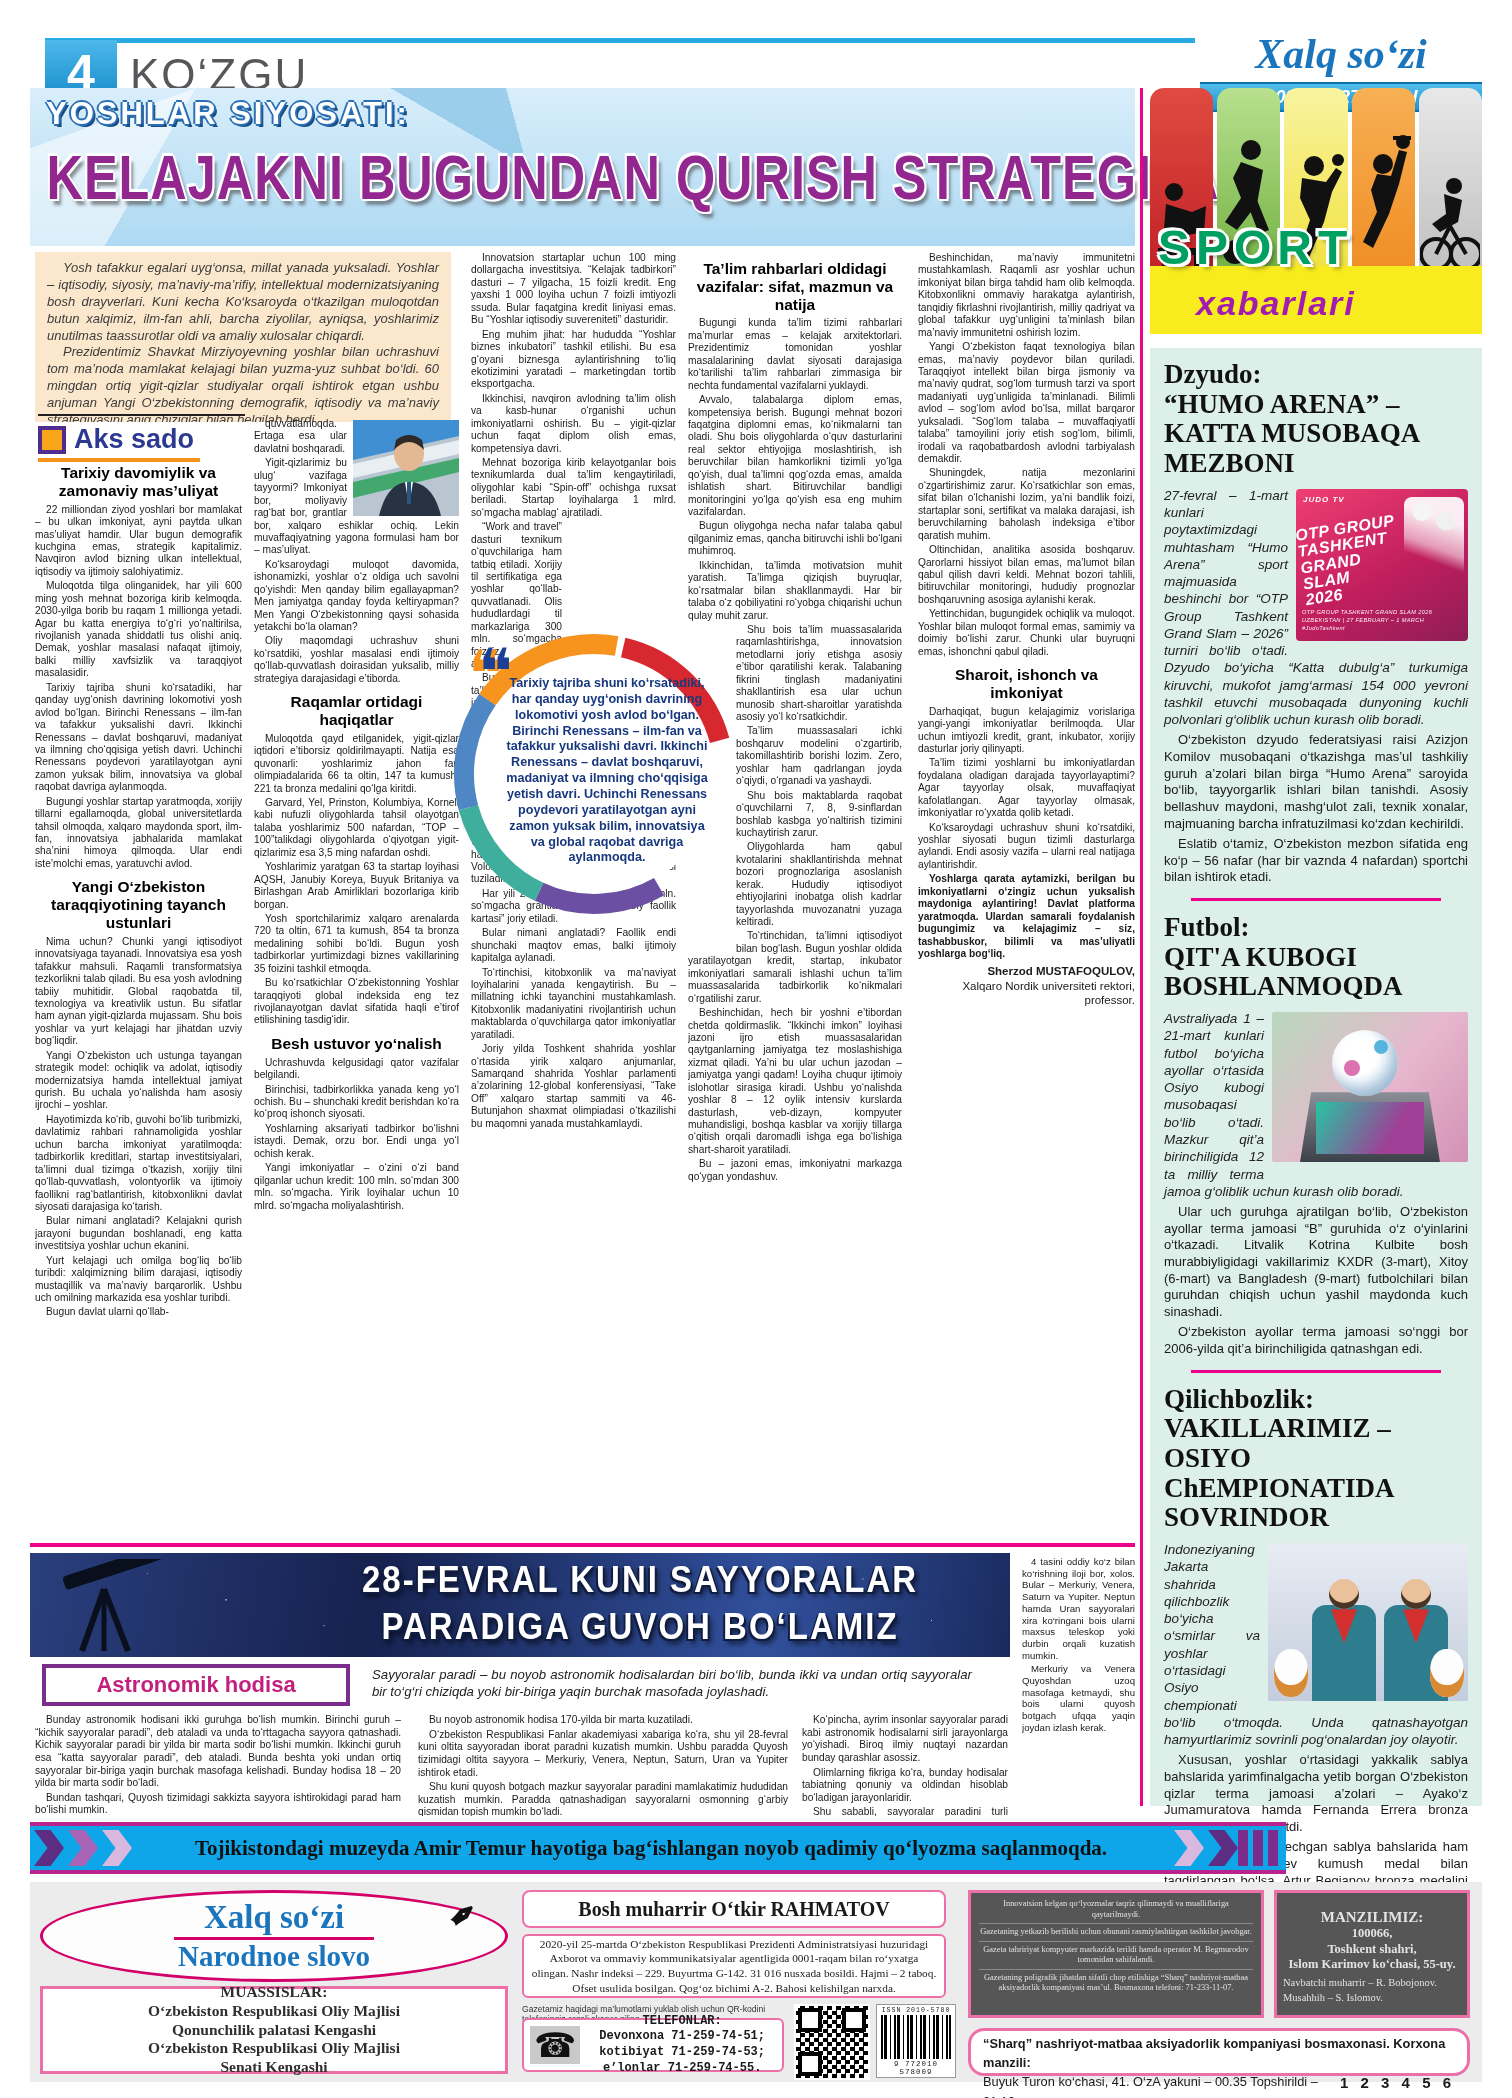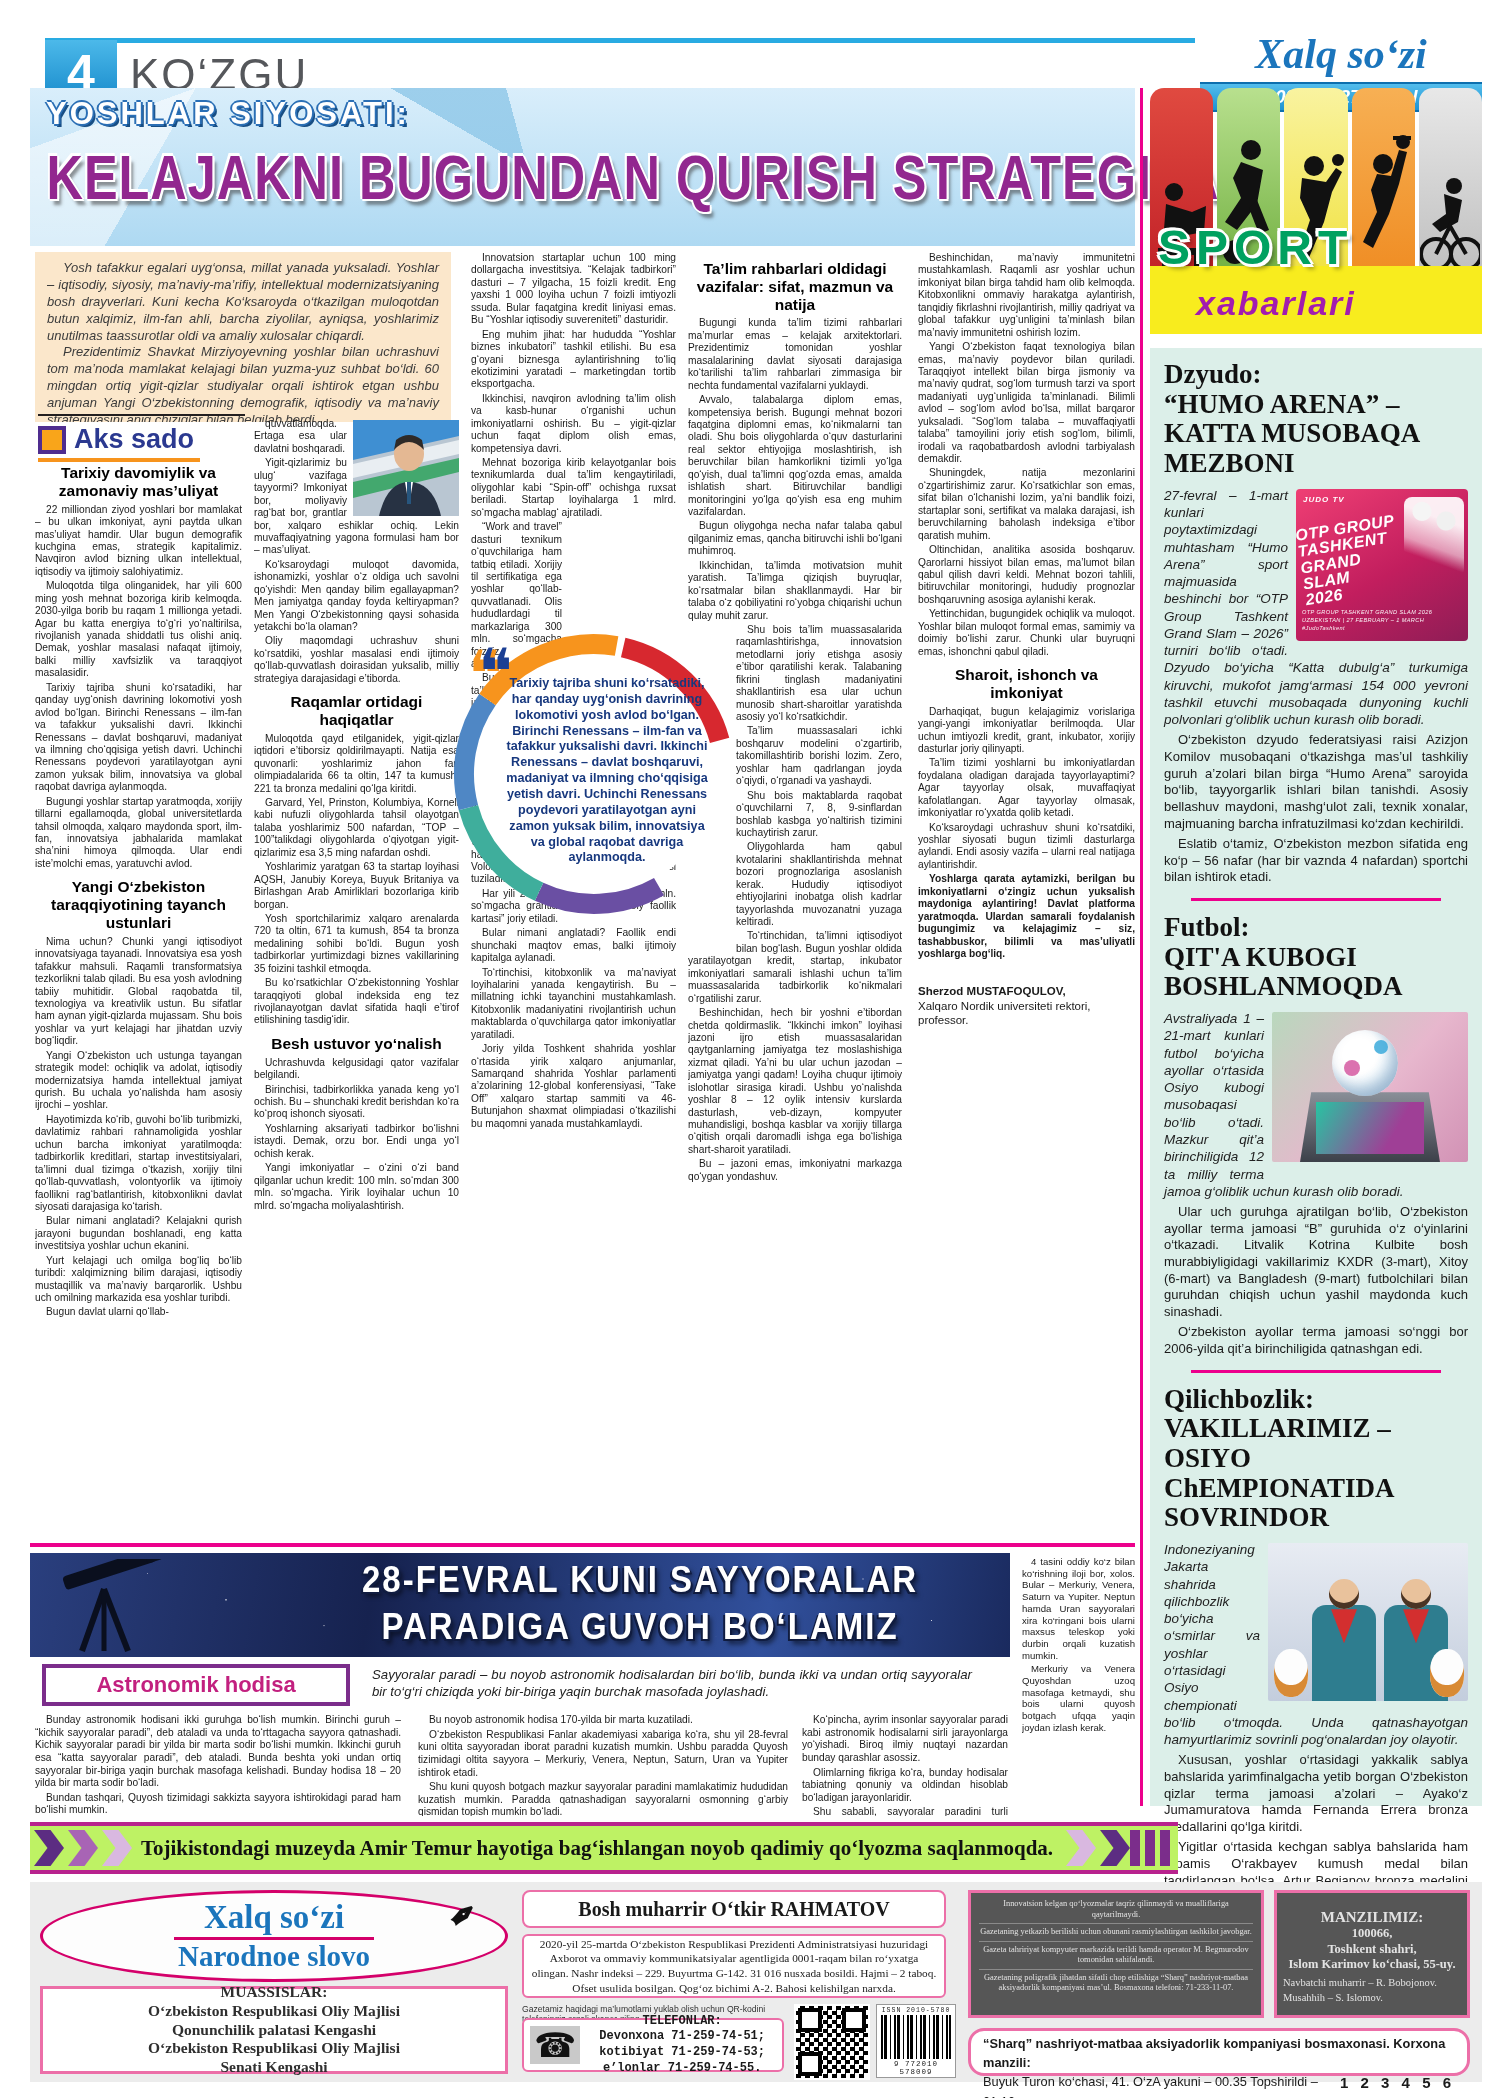--- a/index.html
+++ b/index.html
@@ -44,21 +44,21 @@
   .col p{margin:0 0 2px;text-indent:11px;}
   .col h3{font-size:15.5px;line-height:1.15;text-align:center;margin:8px 4px 4px;font-weight:bold;color:#000;}
   .c1{left:35px;top:456px;width:207px;height:1072px;}
   .c2{left:254px;top:418px;width:205px;height:1122px;}
   .c3{left:471px;top:252px;width:205px;height:1288px;}
   .c4{left:688px;top:252px;width:214px;height:1288px;}
   .c5{left:918px;top:252px;width:217px;height:1288px;}
   .portrait{float:right;width:106px;height:96px;margin:2px 0 3px 6px;}
   .spacerR{float:right;width:114px;height:330px;}
   .spacerL{float:left;width:48px;height:330px;}
-  .byline{margin-top:24px;text-align:left;font-size:11.5px;line-height:1.25;}
+  .byline{margin-top:4px;text-align:right;font-size:11.5px;line-height:1.25;}
   .byline .nm{font-weight:bold;}
   .cta{font-weight:bold;}
   
   .qcircle{position:absolute;left:444px;top:618px;width:300px;height:312px;}
   .qcircle svg{position:absolute;left:0;top:0;}
   .qtext{position:absolute;left:58px;top:58px;width:210px;height:200px;text-align:center;
          font-size:12.6px;line-height:1.26;font-weight:bold;color:#17387e;}
   .qmark{position:absolute;left:34px;top:22px;font-size:64px;color:#1b3f94;line-height:1;
          text-shadow:-10px 2px 0 #f7941d;font-family:"DejaVu Sans",sans-serif;}
   .vsep{position:absolute;left:1140px;top:88px;width:3px;height:1718px;background:#ec008c;}
@@ -136,21 +136,21 @@
               display:flex;align-items:center;justify-content:center;font-size:22px;font-weight:bold;color:#c2207f;}
   .acol{position:absolute;top:1714px;height:102px;font-size:10.2px;line-height:1.24;text-align:justify;overflow:hidden;}
   .acol p{margin:0 0 2px;text-indent:11px;}
   .aA{left:35px;width:366px;}
   .aB{left:418px;width:370px;}
   .aC{left:802px;width:206px;}
   .aSliver{position:absolute;left:1022px;top:1556px;width:113px;height:258px;font-size:9.6px;line-height:1.22;
            text-align:justify;overflow:hidden;}
   .aSliver p{margin:0 0 2px;text-indent:9px;}
   
-  .strip{position:absolute;left:30px;top:1822px;width:1148px;height:52px;background:#bef264;
+  .strip{position:absolute;left:30px;top:1822px;width:1256px;height:52px;background:#0ea5e9;
          border-top:4px solid #b8238e;border-bottom:4px solid #b8238e;display:flex;align-items:center;box-sizing:border-box;}
   .chv{width:30px;height:36px;margin-left:4px;clip-path:polygon(0 0,55% 0,100% 50%,55% 100%,0 100%,45% 50%);}
   .chv1{background:#5c2d82;} .chv2{background:#a864b5;} .chv3{background:#d9b8e0;}
   .striptext{flex:1;text-align:center;font-family:"Liberation Serif",serif;font-weight:bold;font-size:21px;color:#111;}
   .endbars{display:flex;gap:5px;margin-right:8px;}
   .endbars i{display:block;width:10px;height:36px;background:#7b2d8b;}
   
   .footer{position:absolute;left:30px;top:1882px;width:1452px;height:200px;background-color:#ececec;
     background-image:
       repeating-linear-gradient(90deg,rgba(110,110,110,.28) 0 2px,trans 0) ,

